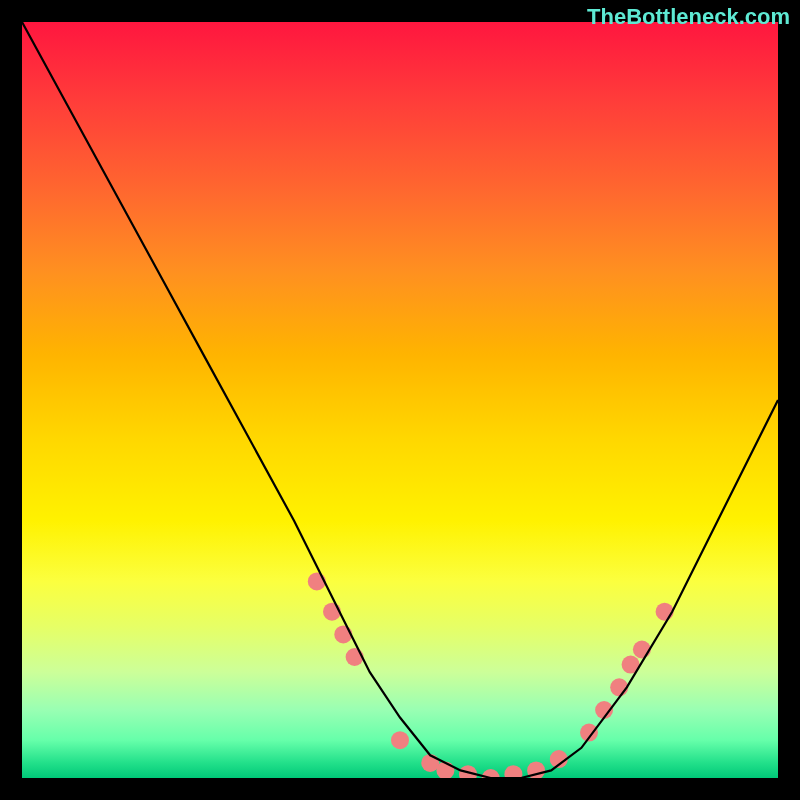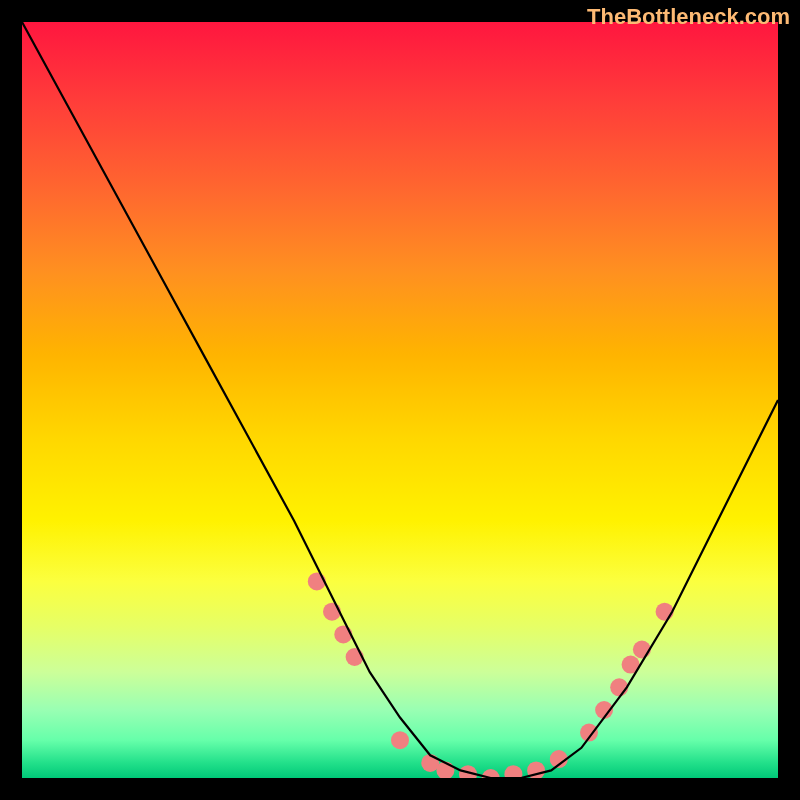--- a/index.html
+++ b/index.html
@@ -8,21 +8,21 @@
     height: 800px;
     background: #000;
     position: relative;
     overflow: hidden;
     font-family: Arial, sans-serif;
   }
   .watermark {
     position: absolute;
     top: 4px;
     right: 10px;
-    color: #fdba74;
+    color: #5eead4;
     font-size: 22px;
     font-weight: bold;
     z-index: 10;
   }
   .plot-frame {
     position: absolute;
     top: 22px;
     left: 22px;
     width: 756px;
     height: 756px;

